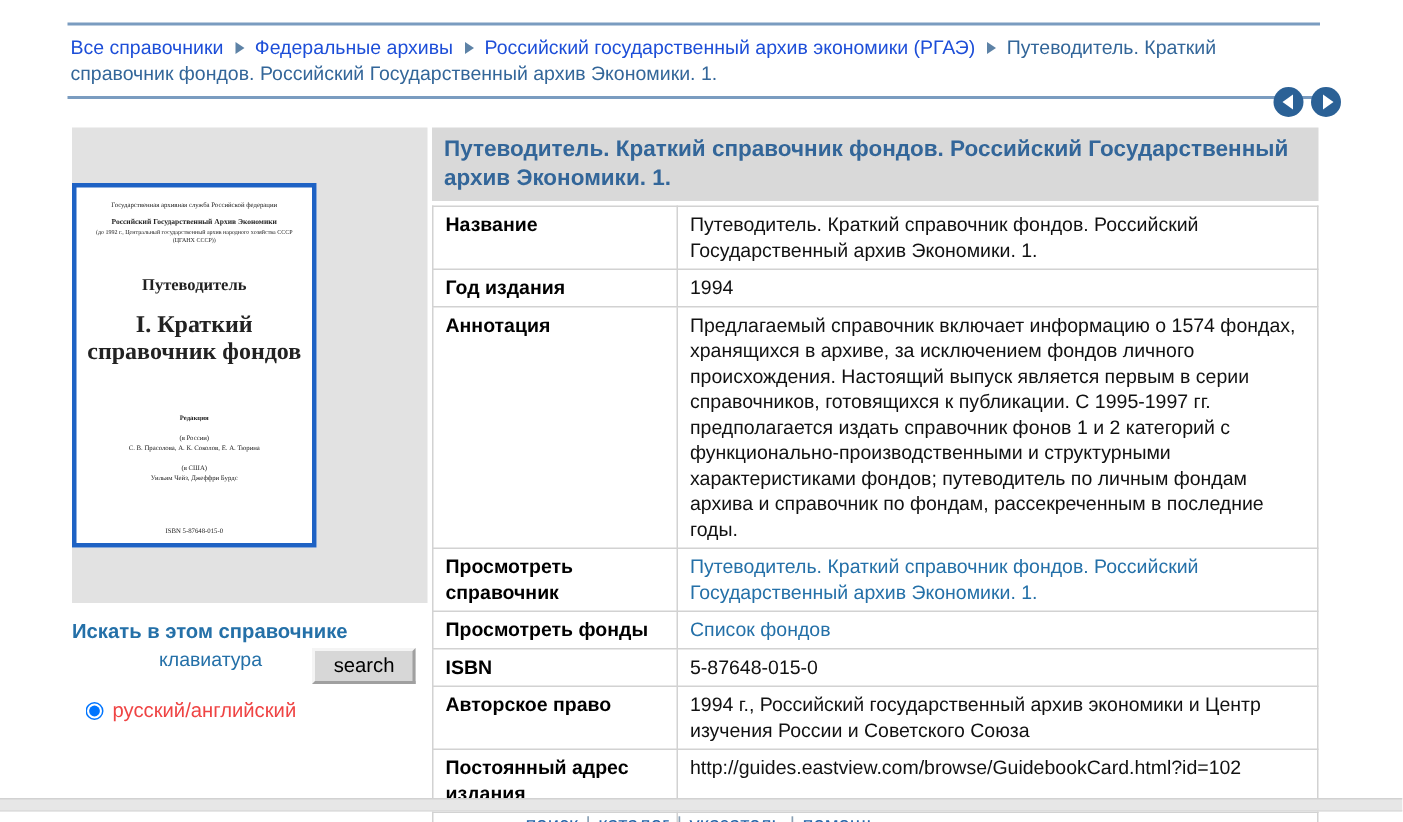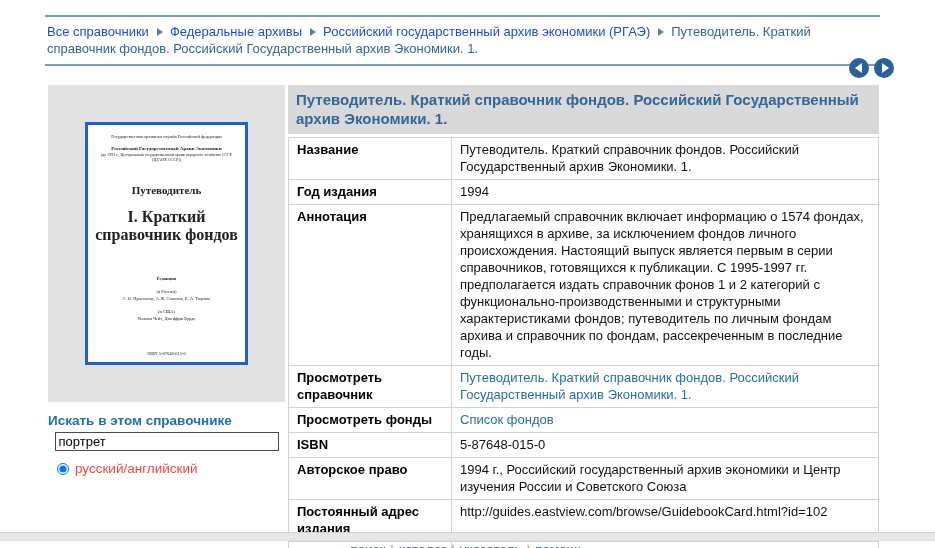--- a/index.html
+++ b/index.html
@@ -22,21 +22,21 @@
   .nav-circle { width:20px; height:20px; border-radius:50%; background:#2b6196;
     display:flex; align-items:center; justify-content:center; cursor:pointer; }
   .tri-left { width:0; height:0; border-right:7px solid #fff;
     border-top:5px solid transparent; border-bottom:5px solid transparent; margin-right:2px; }
   .tri-right { width:0; height:0; border-left:7px solid #fff;
     border-top:5px solid transparent; border-bottom:5px solid transparent; margin-left:2px; }
 
   
   .sidebar { position:absolute; left:48px; top:85px; width:237px; }
   .cover-panel { width:237px; height:317px; background:#e2e2e2;
-    display:flex; align-items:center; justify-content:center; }
+    display:flex; align-items:center; justify-content:flex-start; }
   .book-cover { width:163px; height:243px; background:#ffffff;
     border:3px solid #1e62c4; text-align:center;
     font-family:"Liberation Serif", serif; color:#222; overflow:hidden; }
   .c-agency { font-size:4.5px; margin-top:9px; }
   .c-name { font-size:5px; font-weight:bold; margin-top:7px; }
   .c-sub { font-size:4px; margin-top:1px; padding:0 8px; }
   .c-title { font-size:11px; font-weight:bold; margin-top:22px; }
   .c-subtitle { font-size:16px; font-weight:bold; margin-top:12px; }
   .c-ed { font-size:4.5px; font-weight:bold; margin-top:32px; }
   .c-line { font-size:4.5px; margin-top:2px; }
@@ -113,21 +113,24 @@
         <div class="c-line">Уильям Чейз, Джеффри Бурдс</div>
         <div class="c-isbn">ISBN 5-87648-015-0</div>
         <div class="c-line c-city">Москва</div>
         <div class="c-line c-pub">Издательство «Благовест»</div>
         <div class="c-copy">© 1994 г., Российский государственный архив экономики и Центр изучения России и Советского Союза</div>
       </div>
     </div>
 
     <div class="search-section">
       <div class="search-heading">Искать в этом справочнике</div>
-      <input class="search-input" type="text" value="портрет" style="">
+      <div class="search-row">
+        <a class="keyboard-link">клавиатура</a>
+        <button class="search-button">search</button>
+      </div>
       <div class="radio-group">
         <label class="radio-line">
           <input type="radio" name="lang" checked="" style="">
           <span class="radio-label-plain">русский/английский</span>
         </label>
       </div>
     </div>
   </div>
 
   <div class="main">

